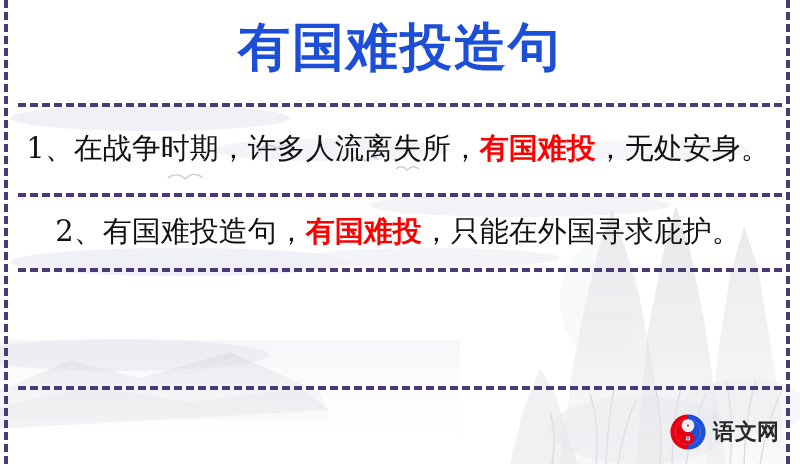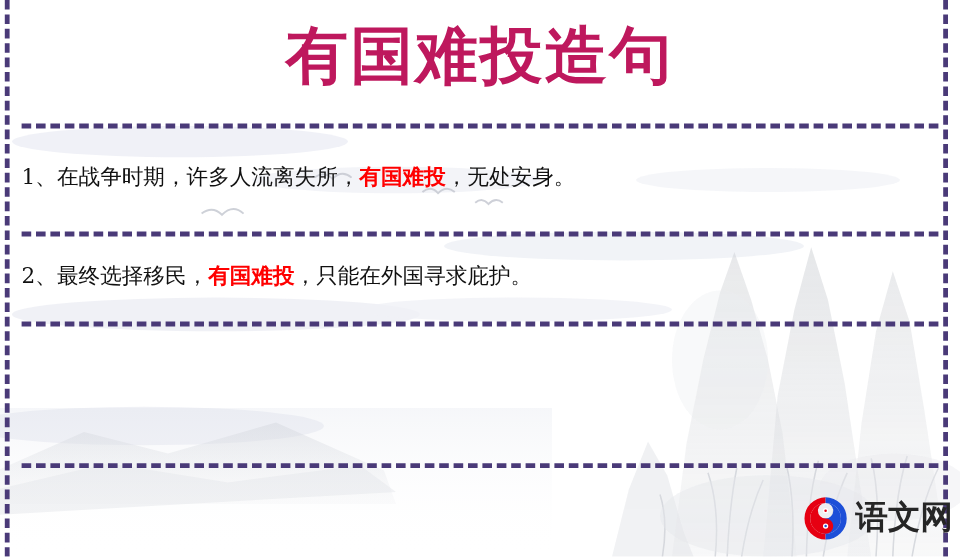--- a/index.html
+++ b/index.html
@@ -64,43 +64,44 @@
     position: absolute;
     top: 16px;
     left: 0;
     width: 800px;
     text-align: center;
     font-family: "DejaVu Serif", "Liberation Serif", serif;
     font-weight: bold;
     font-size: 52px;
     line-height: 62px;
     letter-spacing: 2px;
-    color: #be185d;
+    color: #1d4ed8;
     z-index: 6;
     white-space: nowrap;
   }
 
   
   .sentences {
     position: absolute;
     top: 103px;
     left: 0;
     width: 800px;
     z-index: 6;
   }
   .sentence {
     box-sizing: border-box;
     padding: 0 22px 0 18px;
     font-family: "DejaVu Serif", "Liberation Serif", serif;
-    font-size: 18px;
+    font-size: 29px;
     line-height: 40px;
     color: #111111;
     letter-spacing: 0px;
     display: flex;
     align-items: center;
+    justify-content: center;
   }
   .s1 { height: 90px; }
   .s2 { height: 75px; }
   .s3 { height: 118px; align-items: flex-start; padding-top: 16px; }
   .sentence .inner { display: block; }
 
   .hl {
     color: #ff0000;
     font-weight: bold;
   }
@@ -116,21 +117,21 @@
   }
   .logo-mark {
     width: 40px;
     height: 40px;
     flex: 0 0 40px;
   }
   .logo-text {
     margin-left: 5px;
     font-family: "DejaVu Sans", "Liberation Sans", sans-serif;
     font-weight: bold;
-    font-size: 27px;
+    font-size: 22px;
     line-height: 30px;
     color: #262626;
     letter-spacing: 0px;
     white-space: nowrap;
   }
 </style>
 </head>
 <body>
 
 <div id="page">
@@ -213,21 +214,21 @@
   <div class="sentences">
 
     <div class="sentence s1">
       <span class="inner">
         <span>1、</span><span>在战争时期，许多人流离失所，</span><span class="hl">有国难投</span><span>，无处安身。</span>
       </span>
     </div>
 
     <div class="sentence s2">
       <span class="inner">
-        <span>2、</span><span>最终选择移民，</span><span class="hl">有国难投</span><span>，只能在外国寻求庇护。</span>
+        <span>2、</span><span>有国难投造句，</span><span class="hl">有国难投</span><span>，只能在外国寻求庇护。</span>
       </span>
     </div>
 
 
   </div>
 
   <div class="logo">
     <svg class="logo-mark" viewBox="0 0 100 100" xmlns="http://www.w3.org/2000/svg">
 
       <path d="M 50 6 A 44 44 0 0 0 6 50 A 44 44 0 0 0 50 94 L 50 82

